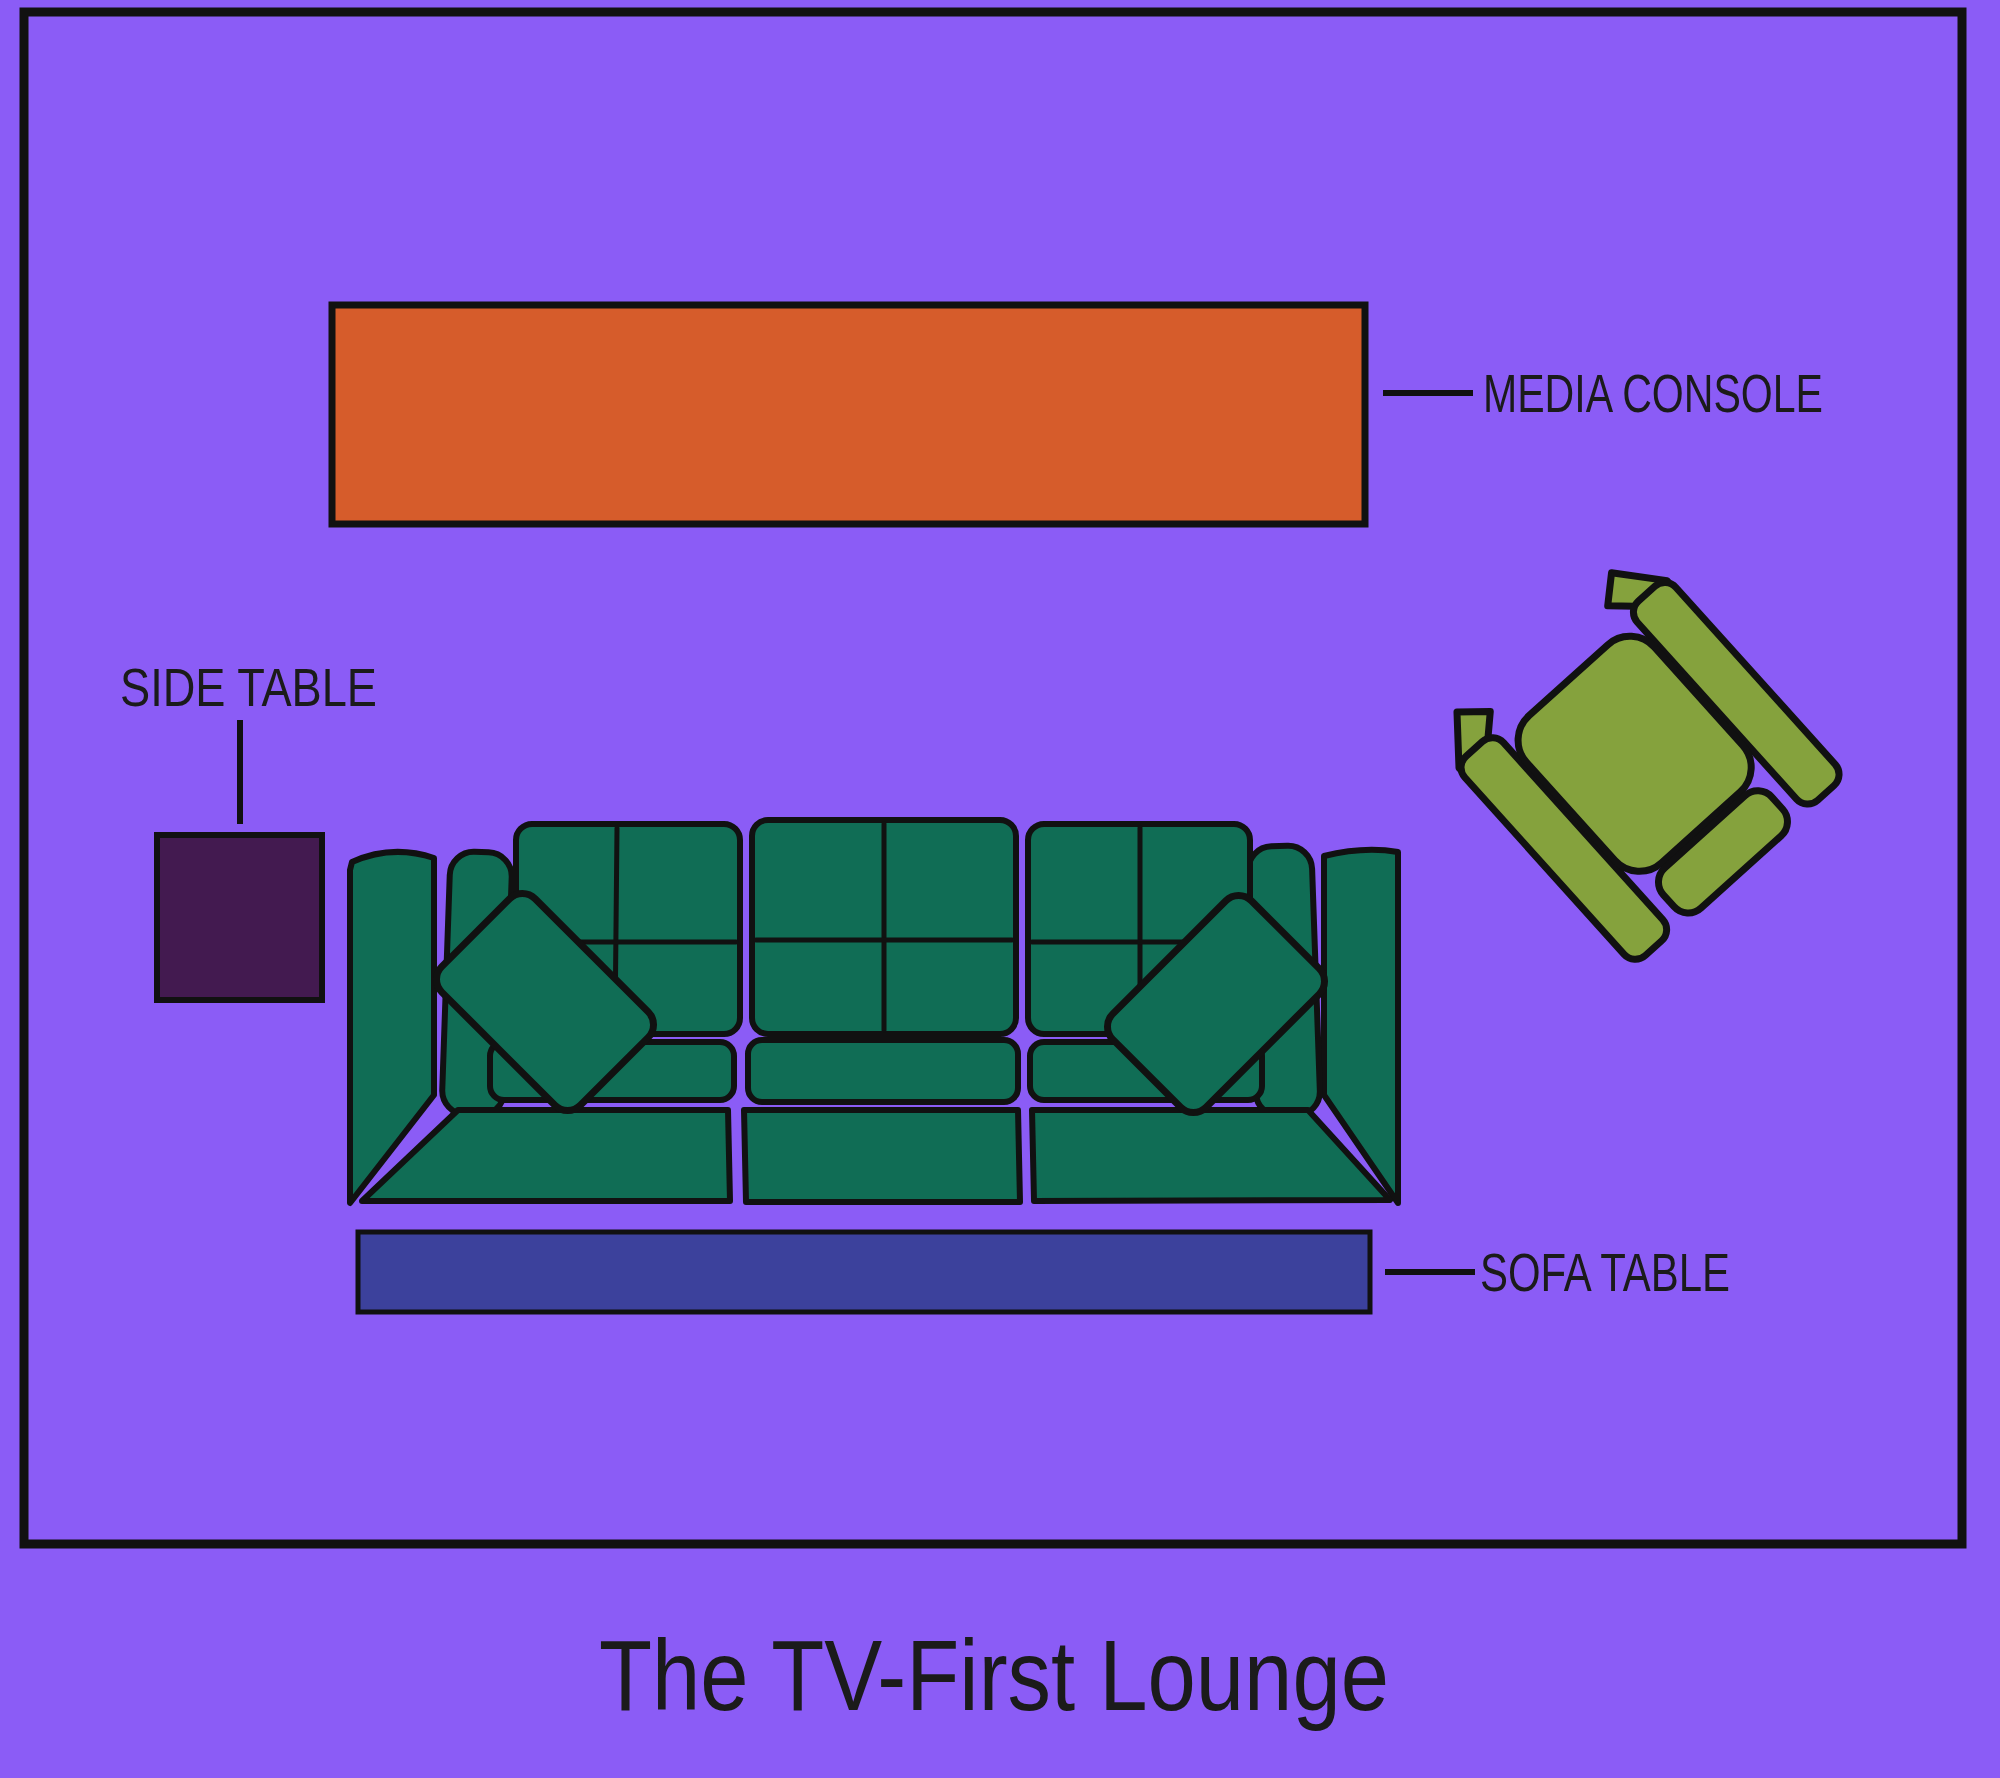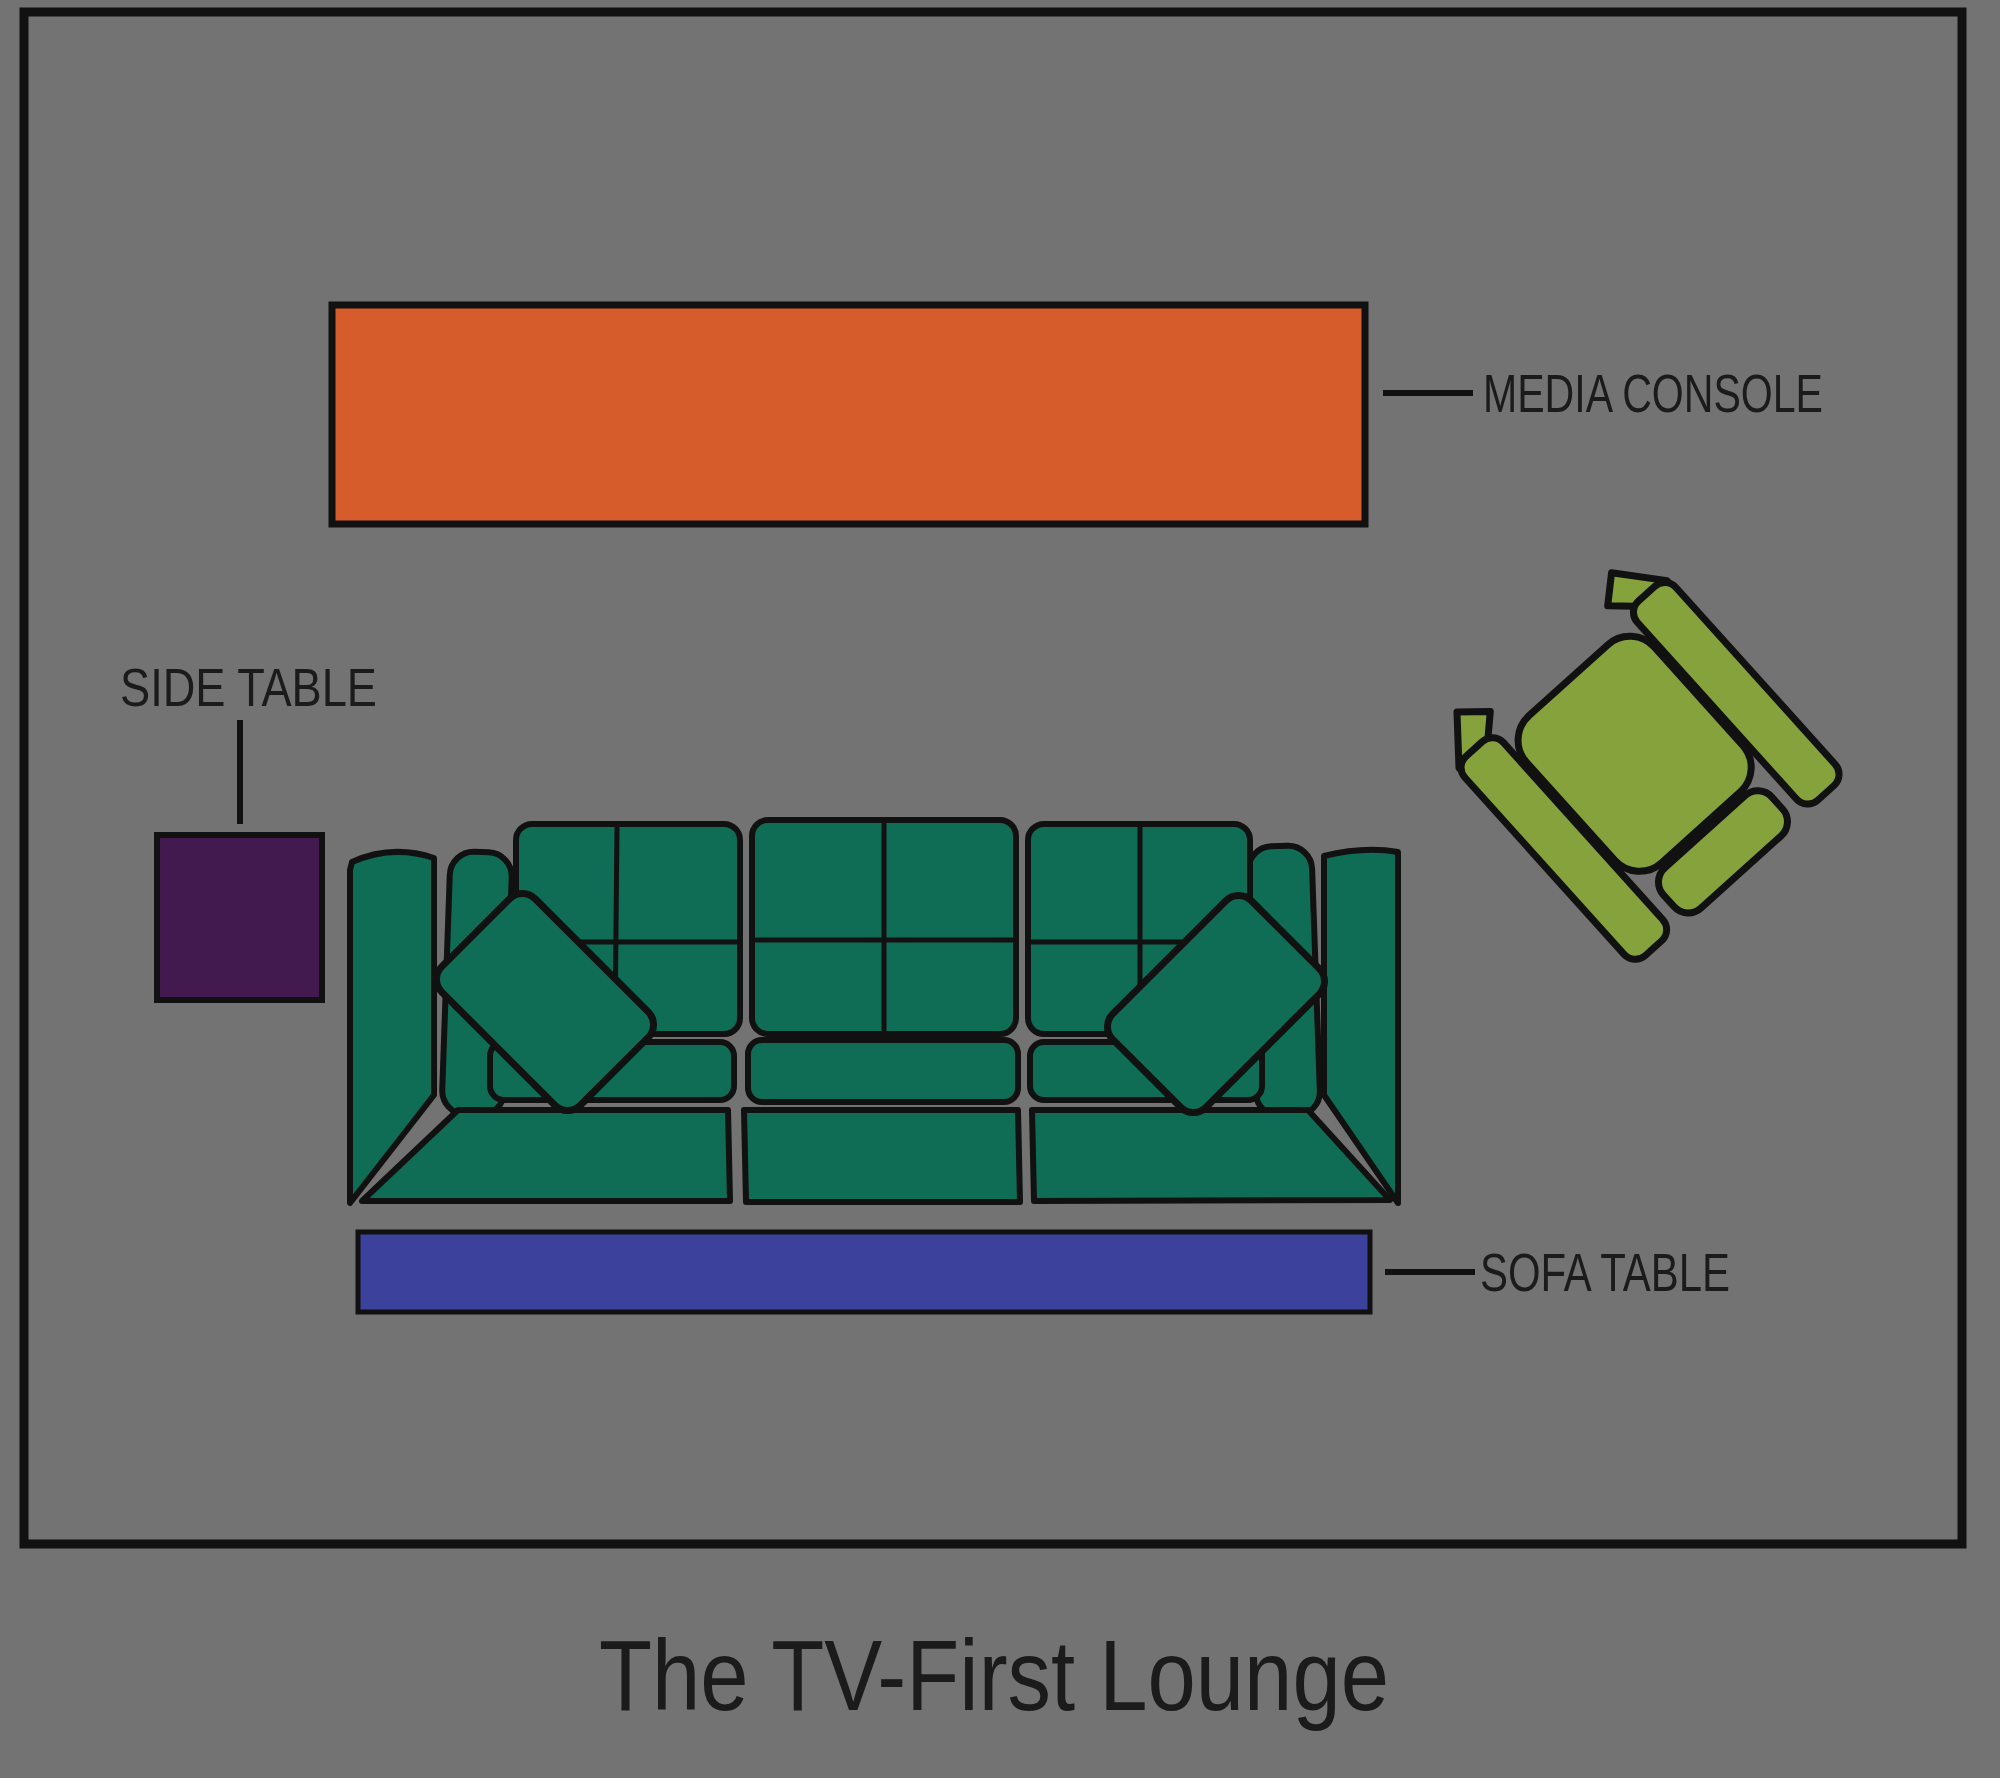--- a/index.html
+++ b/index.html
@@ -4,21 +4,21 @@
 <style>
   html, body {
     margin: 0;
     padding: 0;
     background: #ffffff;
   }
   .stage {
     position: relative;
     width: 2000px;
     height: 1778px;
-    background: #737373;
+    background: #8b5cf6;
     font-family: "Liberation Sans", "DejaVu Sans", sans-serif;
   }
   svg { display: block; }
   text.diagram-label {
     font-family: "Liberation Sans", "DejaVu Sans", sans-serif;
     font-size: 54px;
     font-weight: 400;
     letter-spacing: 0px;
   }
   text.diagram-title {

